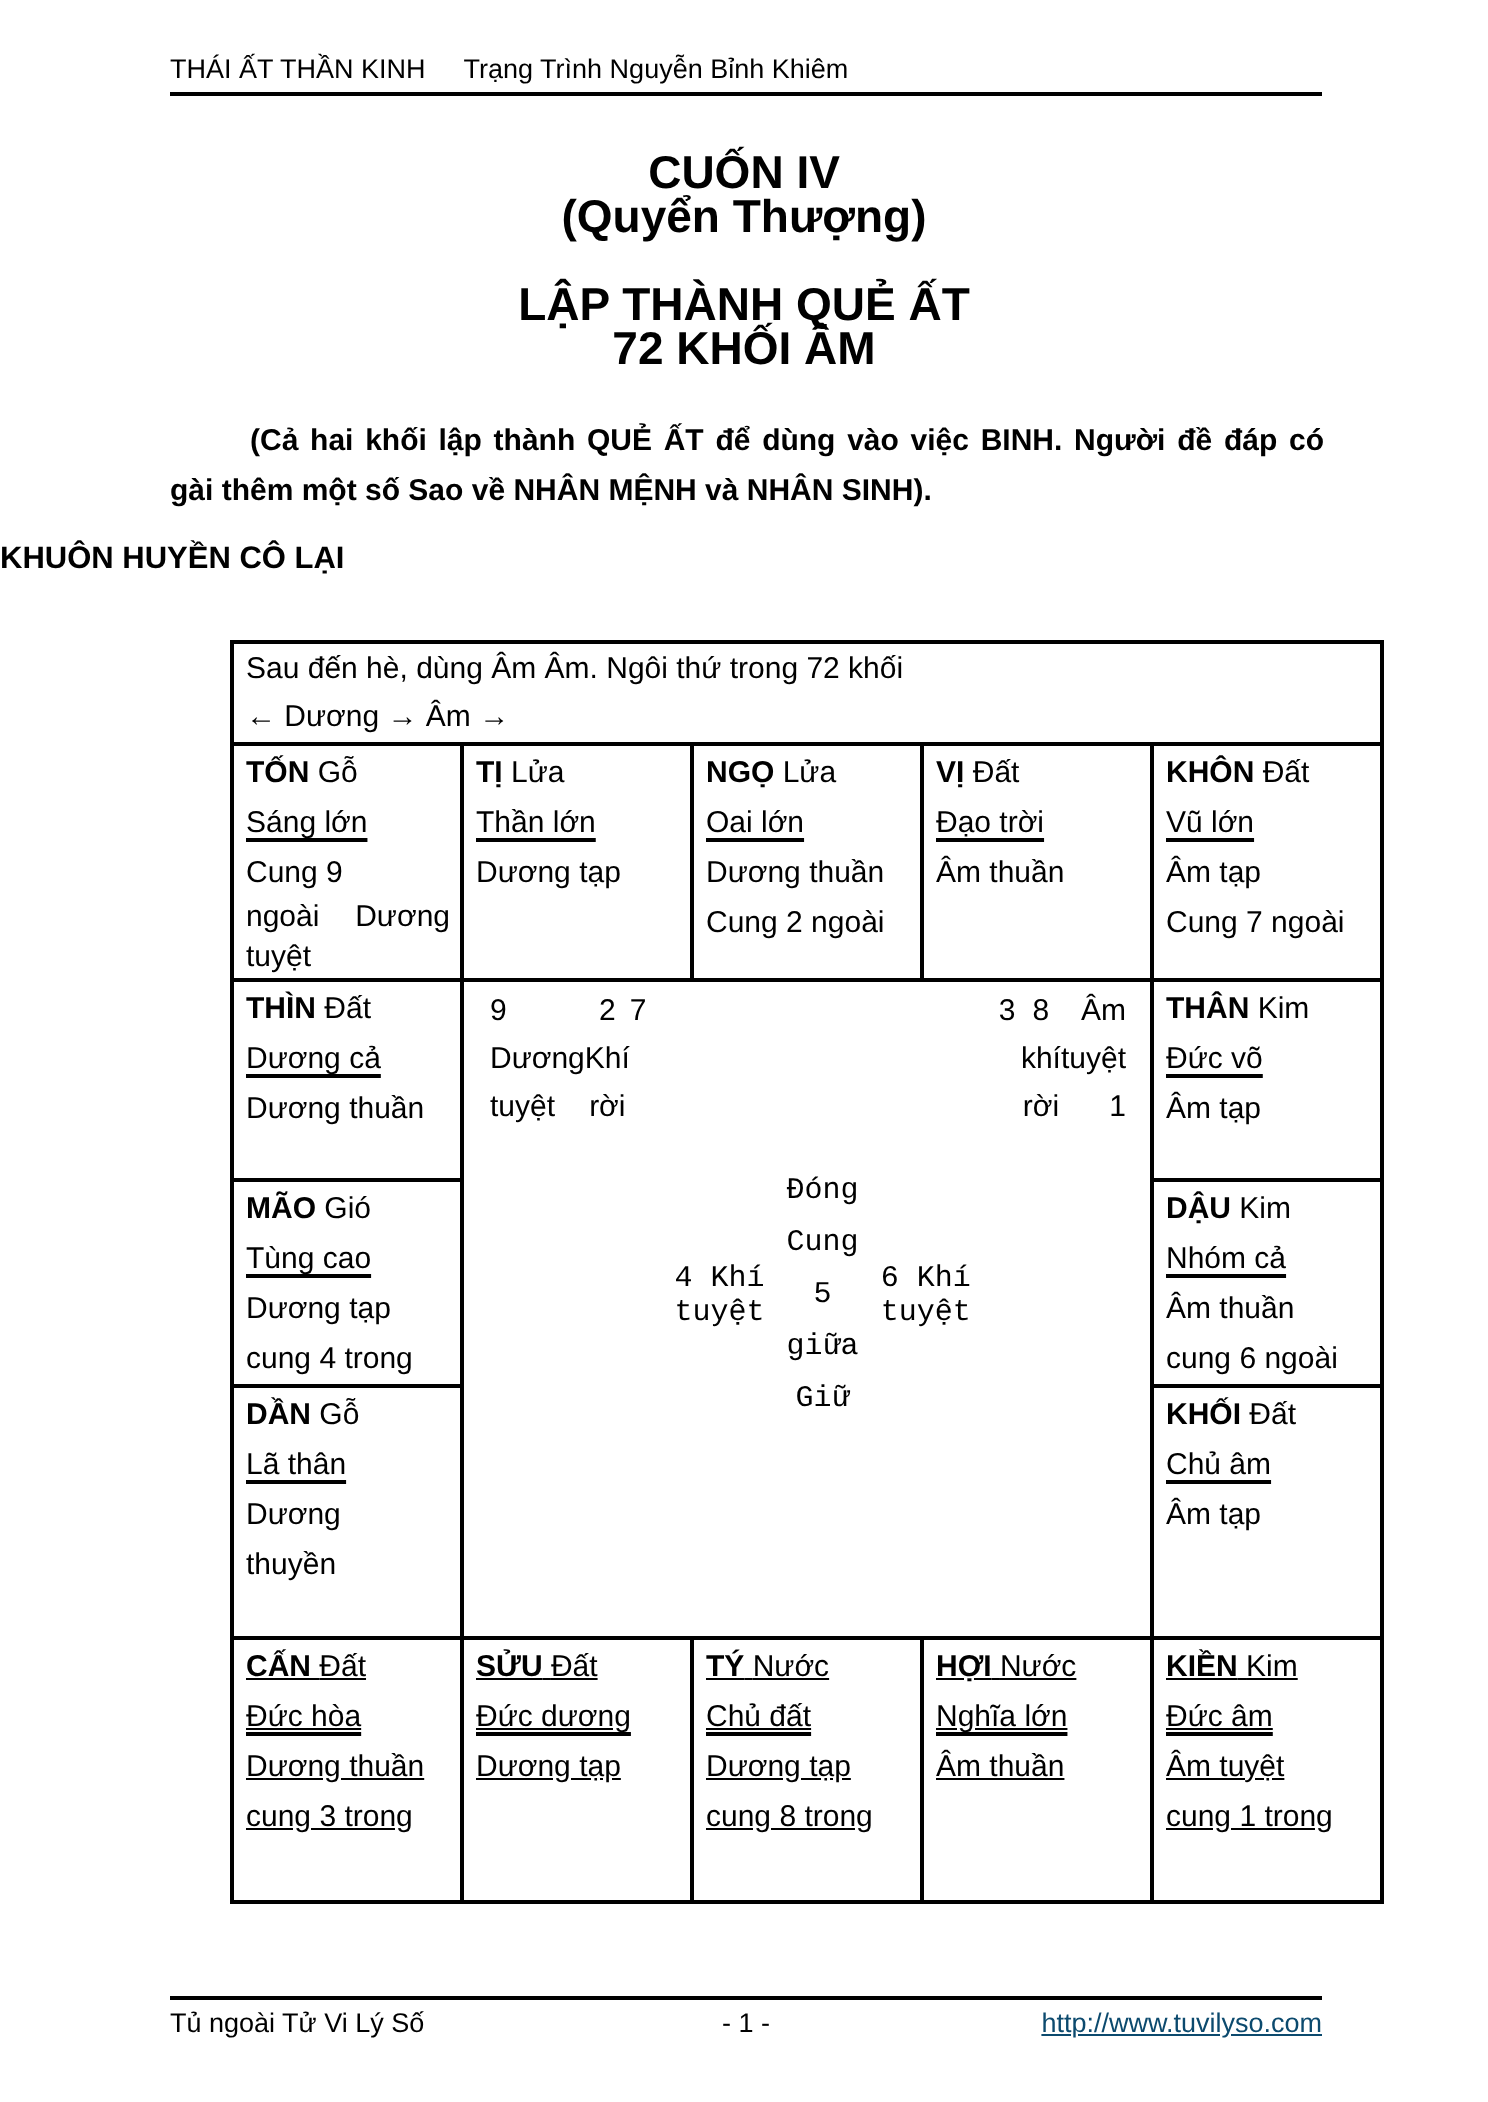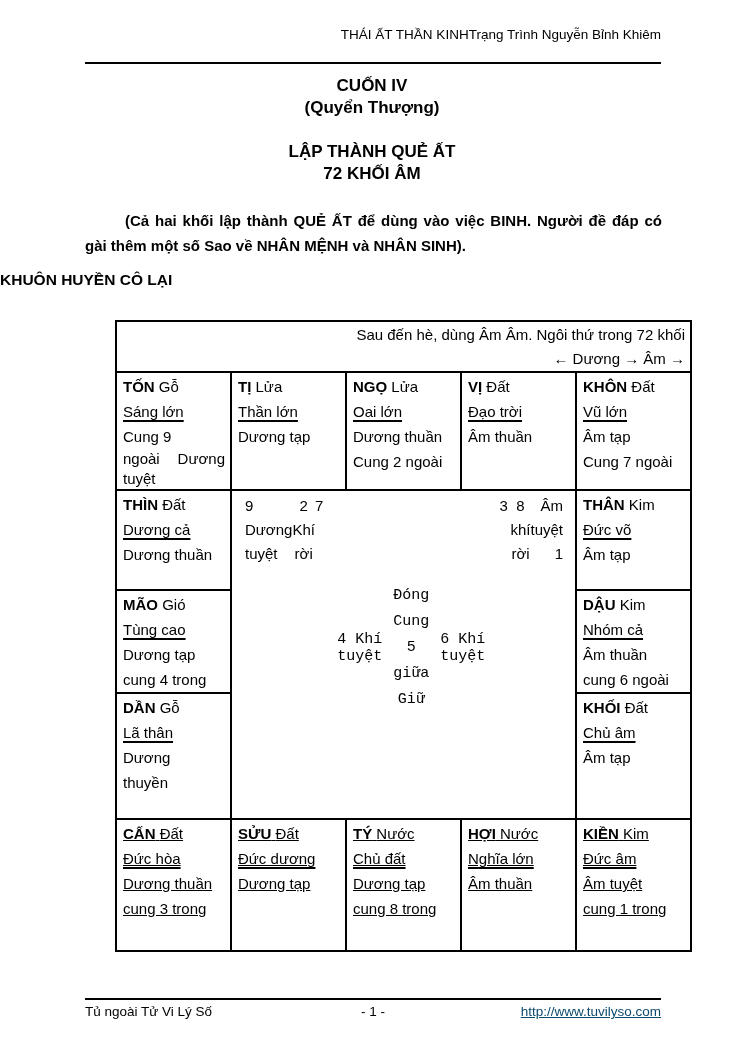--- a/index.html
+++ b/index.html
@@ -6,27 +6,27 @@
   html,body { background:#ffffff; }
   .page {
     position:relative; width:744px; height:1051px; margin:0 auto;
     background:#ffffff; color:#000000;
     font-family:"Liberation Sans","DejaVu Sans",sans-serif;
     overflow:hidden;
   }
   
   .header {
     position:absolute; left:85px; top:27px; width:576px;
-    display:flex; justify-content:flex-end;
+    display:flex; justify-content:flex-start;
     font-size:13.5px; line-height:16px;
-    border-bottom:2px solid #000; padding-bottom:19px;
+    border-bottom:2px solid #000; padding-bottom:3px;gap:19px;
   }
   
   .title-block { position:absolute; left:0; width:744px; text-align:center;
-    font-size:17px; font-weight:bold; line-height:22px; }
+    font-size:23px; font-weight:bold; line-height:22px; }
   .title-block.t1 { top:75px; }
   .title-block.t2 { top:141px; }
   
   .intro {
     position:absolute; left:85px; top:208px; width:577px;
     font-size:15px; font-weight:bold; line-height:25px;
     text-align:justify; text-indent:40px;
   }
   .section-heading {
     position:absolute; left:0; top:271px; width:744px; text-align:left;
@@ -34,21 +34,21 @@
   }
   
   .doc-table {
     position:absolute; left:115px; top:320px;
     border-collapse:collapse; table-layout:fixed; font-size:15px;
   }
   .doc-table col { width:115px; }
   .doc-table td { border:2px solid #000; vertical-align:top; padding:1px 5px 0 6px; }
   .tr-cap { height:50px; } .tr-b { height:117px; } .tr-c { height:100px; }
   .tr-d { height:99px; } .tr-e { height:126px; } .tr-f { height:132px;text-decoration:underline; }
-  .caption-cell { text-align:right; padding:2px 2px 0 2px; line-height:24px; }
+  .caption-cell { text-align:left; padding:2px 2px 0 2px; line-height:24px; }
   .zl { line-height:25px; }
   .zt { font-weight:bold; }
   .zu { text-decoration:underline; text-underline-offset:3px; text-decoration-thickness:1.5px; }
   .just { text-align:justify; line-height:20px; }
   
   .center-cell { padding:0; }
   .center-flex { height:321px; display:flex; 
     justify-content:space-between; padding:2px 0 12px 0; }
   .mc-row { display:flex; line-height:24px; }
   .mc-row > span { flex:1; }

